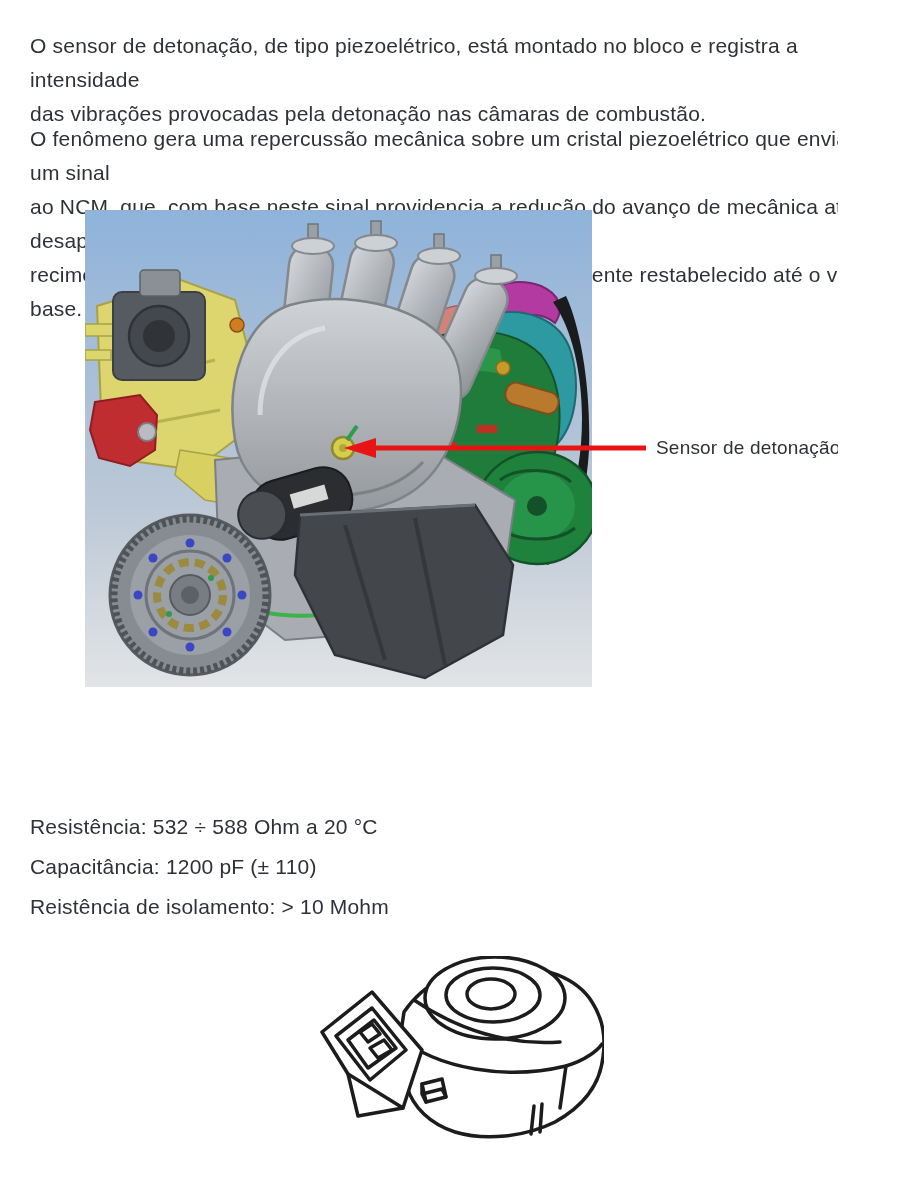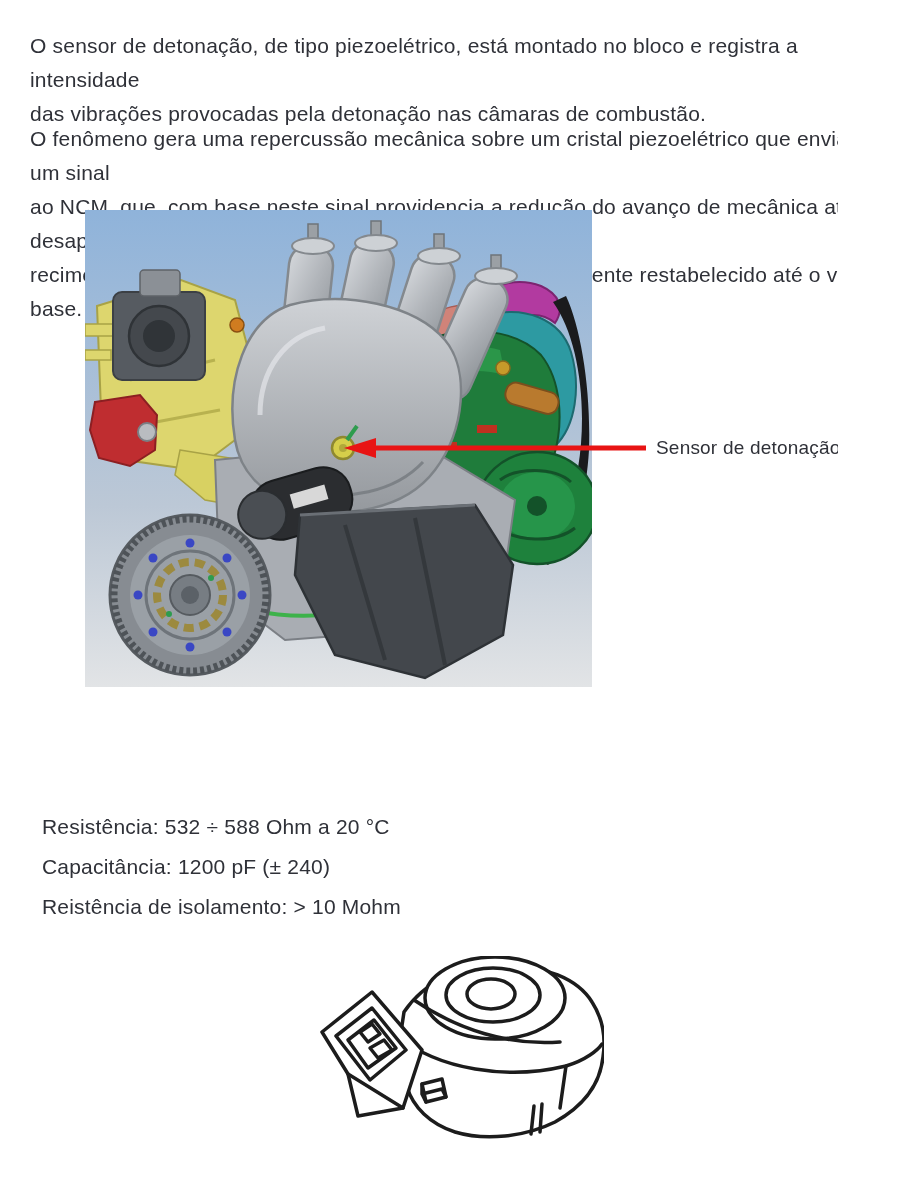--- a/index.html
+++ b/index.html
@@ -32,21 +32,21 @@
     position:absolute;left:656px;top:436px;
     font-size:19px;line-height:24px;letter-spacing:.2px;
     white-space:nowrap;
   }
   .specs-heading{
     position:absolute;left:30px;top:776px;
     font-size:22px;font-weight:bold;letter-spacing:.3px;
     color:var(--heading,#d9ab7a);
   }
   .spec-line{
-    position:absolute;left:42px;
+    position:absolute;left:30px;
     font-size:21px;letter-spacing:.2px;line-height:26px;
     white-space:nowrap;
   }
   #spec1{top:814px;}
   #spec2{top:854px;}
   #spec3{top:894px;text-align:center;}
   .sensor-drawing{
     position:absolute;left:308px;top:956px;width:296px;height:194px;
   }
   .sensor-drawing svg{display:block;width:296px;height:194px;}
@@ -194,21 +194,21 @@
     </svg>
   </div>
 
   <svg class="callout-arrow" viewBox="0 0 306 24">
     <line x1="30" y1="12" x2="304" y2="12" stroke="var(--arrow,#e81414)" stroke-width="5"></line>
     <polygon points="2,12 34,2 34,22" fill="var(--arrow,#e81414)"></polygon>
   </svg>
   <div class="figure-caption">Sensor de detonação</div>
 
   <div class="spec-line" id="spec1">Resistência: 532 ÷ 588 Ohm a 20 °C</div>
-  <div class="spec-line" id="spec2">Capacitância: 1200 pF (± 240)</div>
+  <div class="spec-line" id="spec2">Capacitância: 1200 pF (± 110)</div>
   <div class="spec-line" id="spec3">Reistência de isolamento: &gt; 10 Mohm</div>
 
   <div class="sensor-drawing">
     <svg viewBox="0 0 296 194">
       <g stroke="var(--line-art,#1c1c1c)" stroke-width="3.5" fill="none" stroke-linejoin="round" stroke-linecap="round">
 
         <path fill="#ffffff" d="M96 56 C116 26 152 9 192 9 C237 9 270 23 284 46 C295 63 298 81 295 101 C292 129 274 151 247 166 C217 181 177 185 147 176 C122 168 105 151 99 131 L90 96 Z"></path>
 
         <path d="M90 80 C130 114 200 124 258 110 C278 104 290 94 294 88"></path>
         <path d="M258 110 L252 152"></path>

